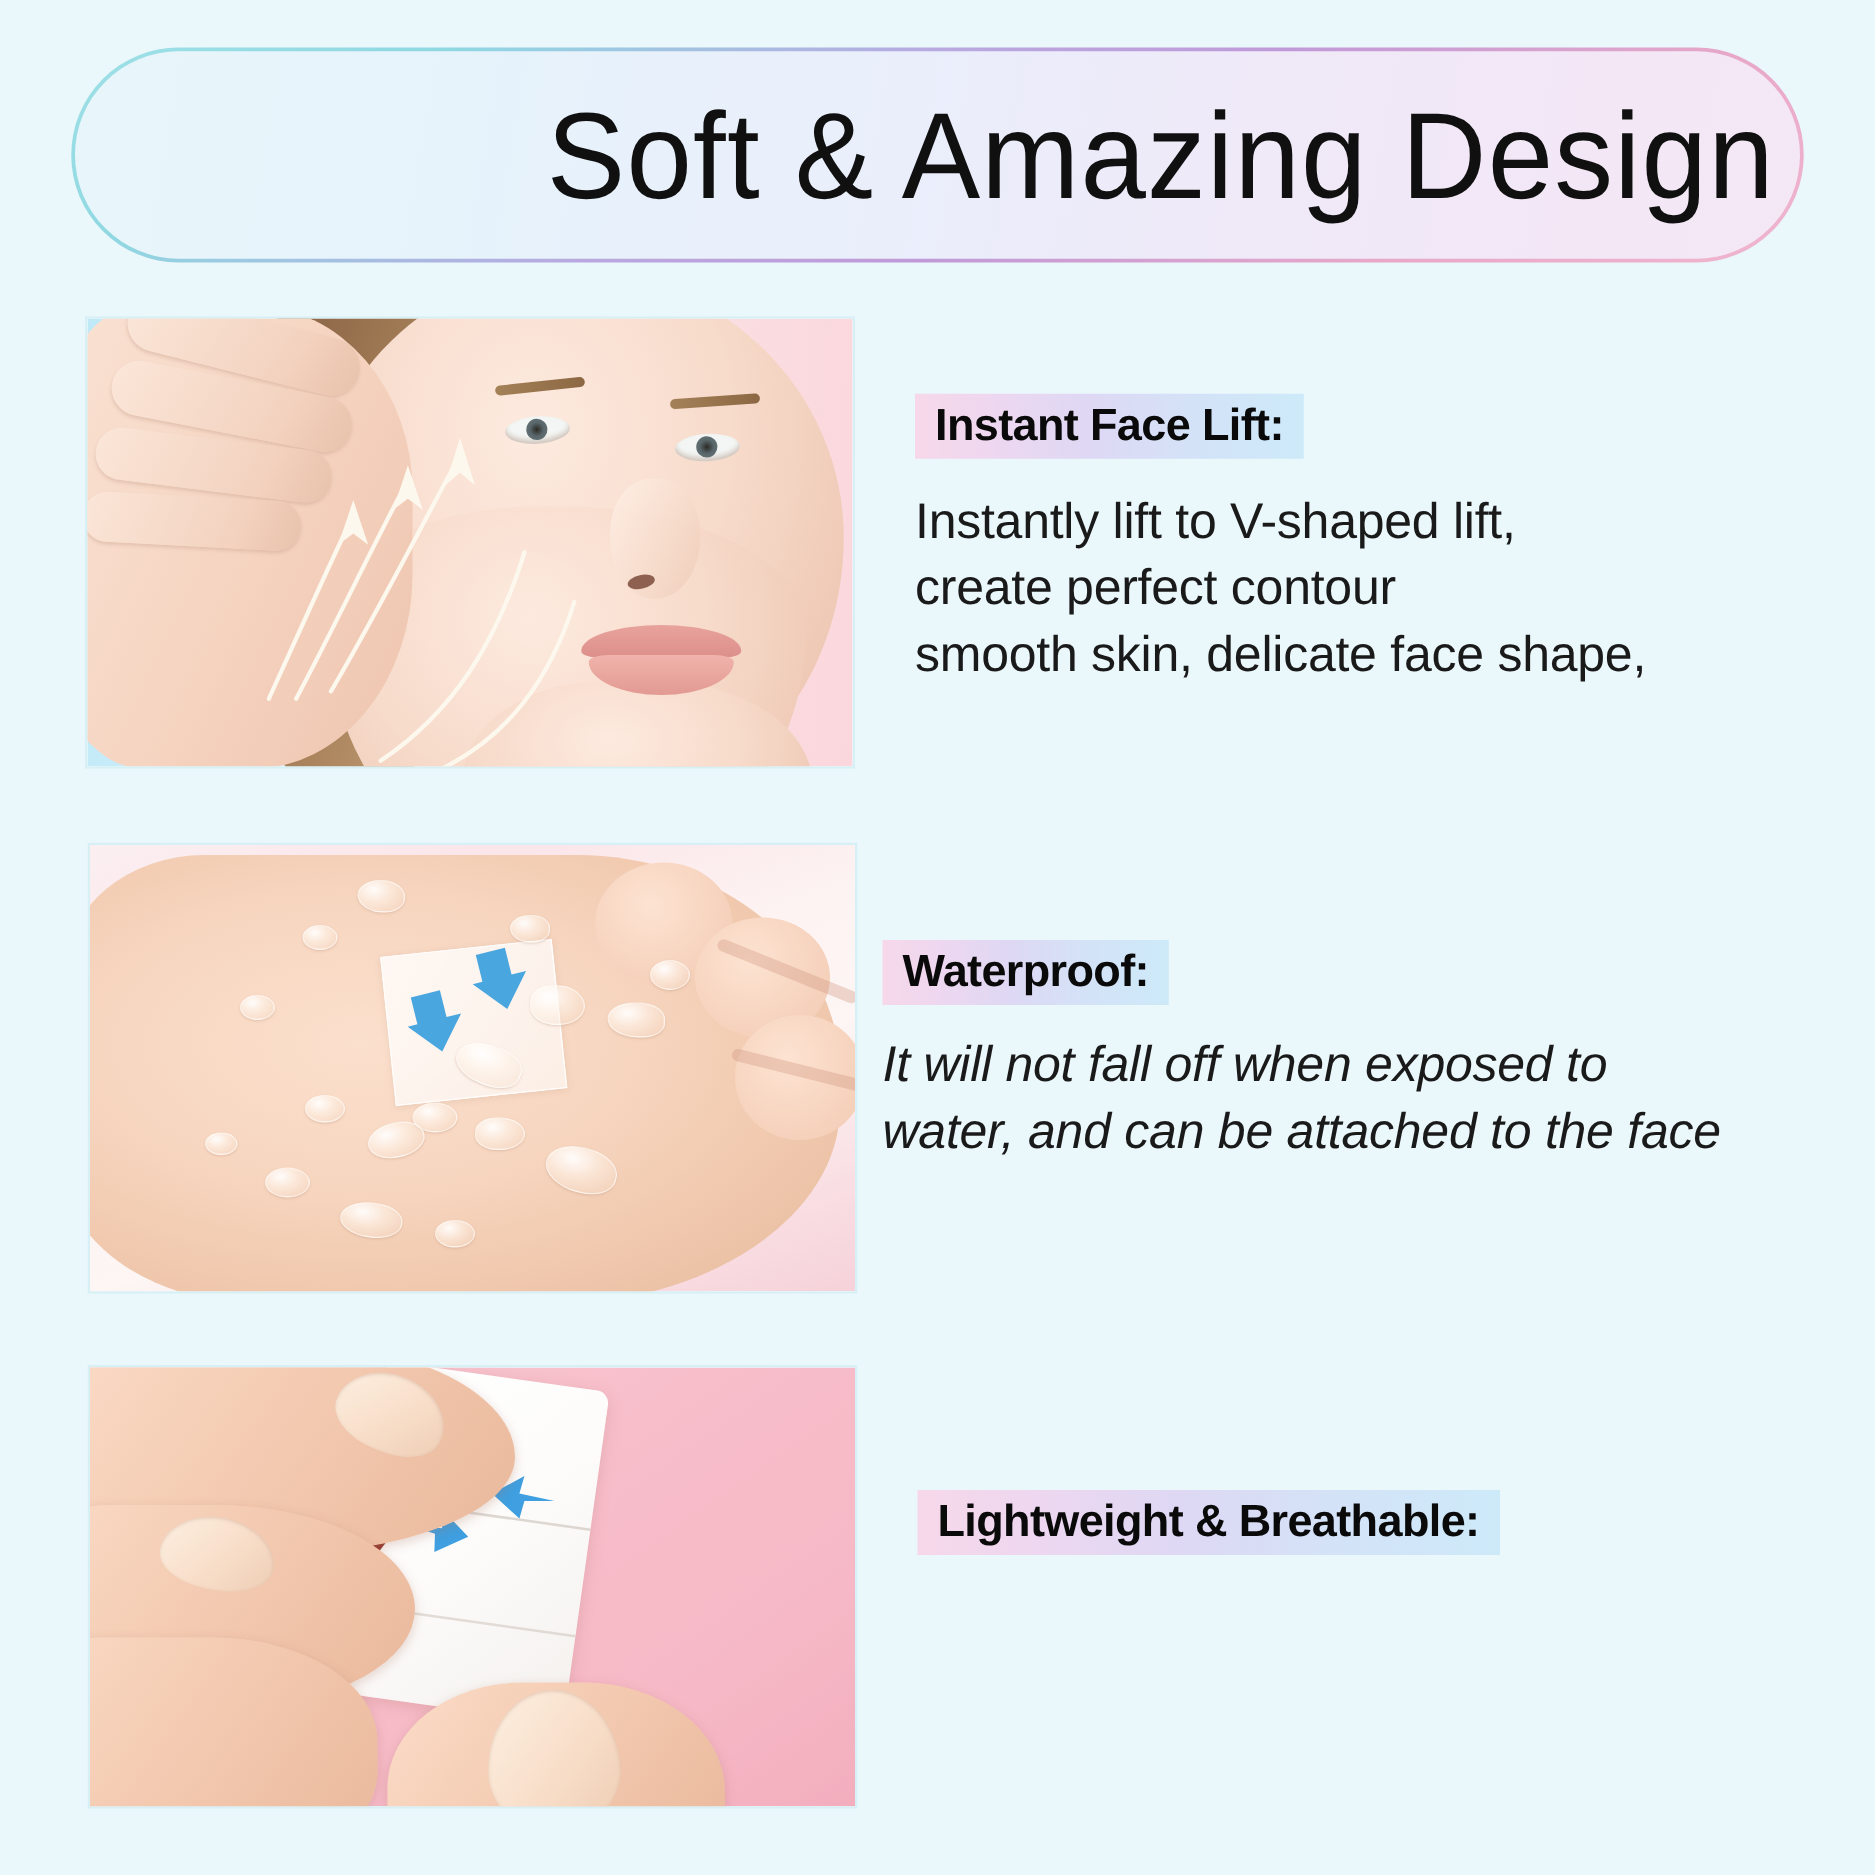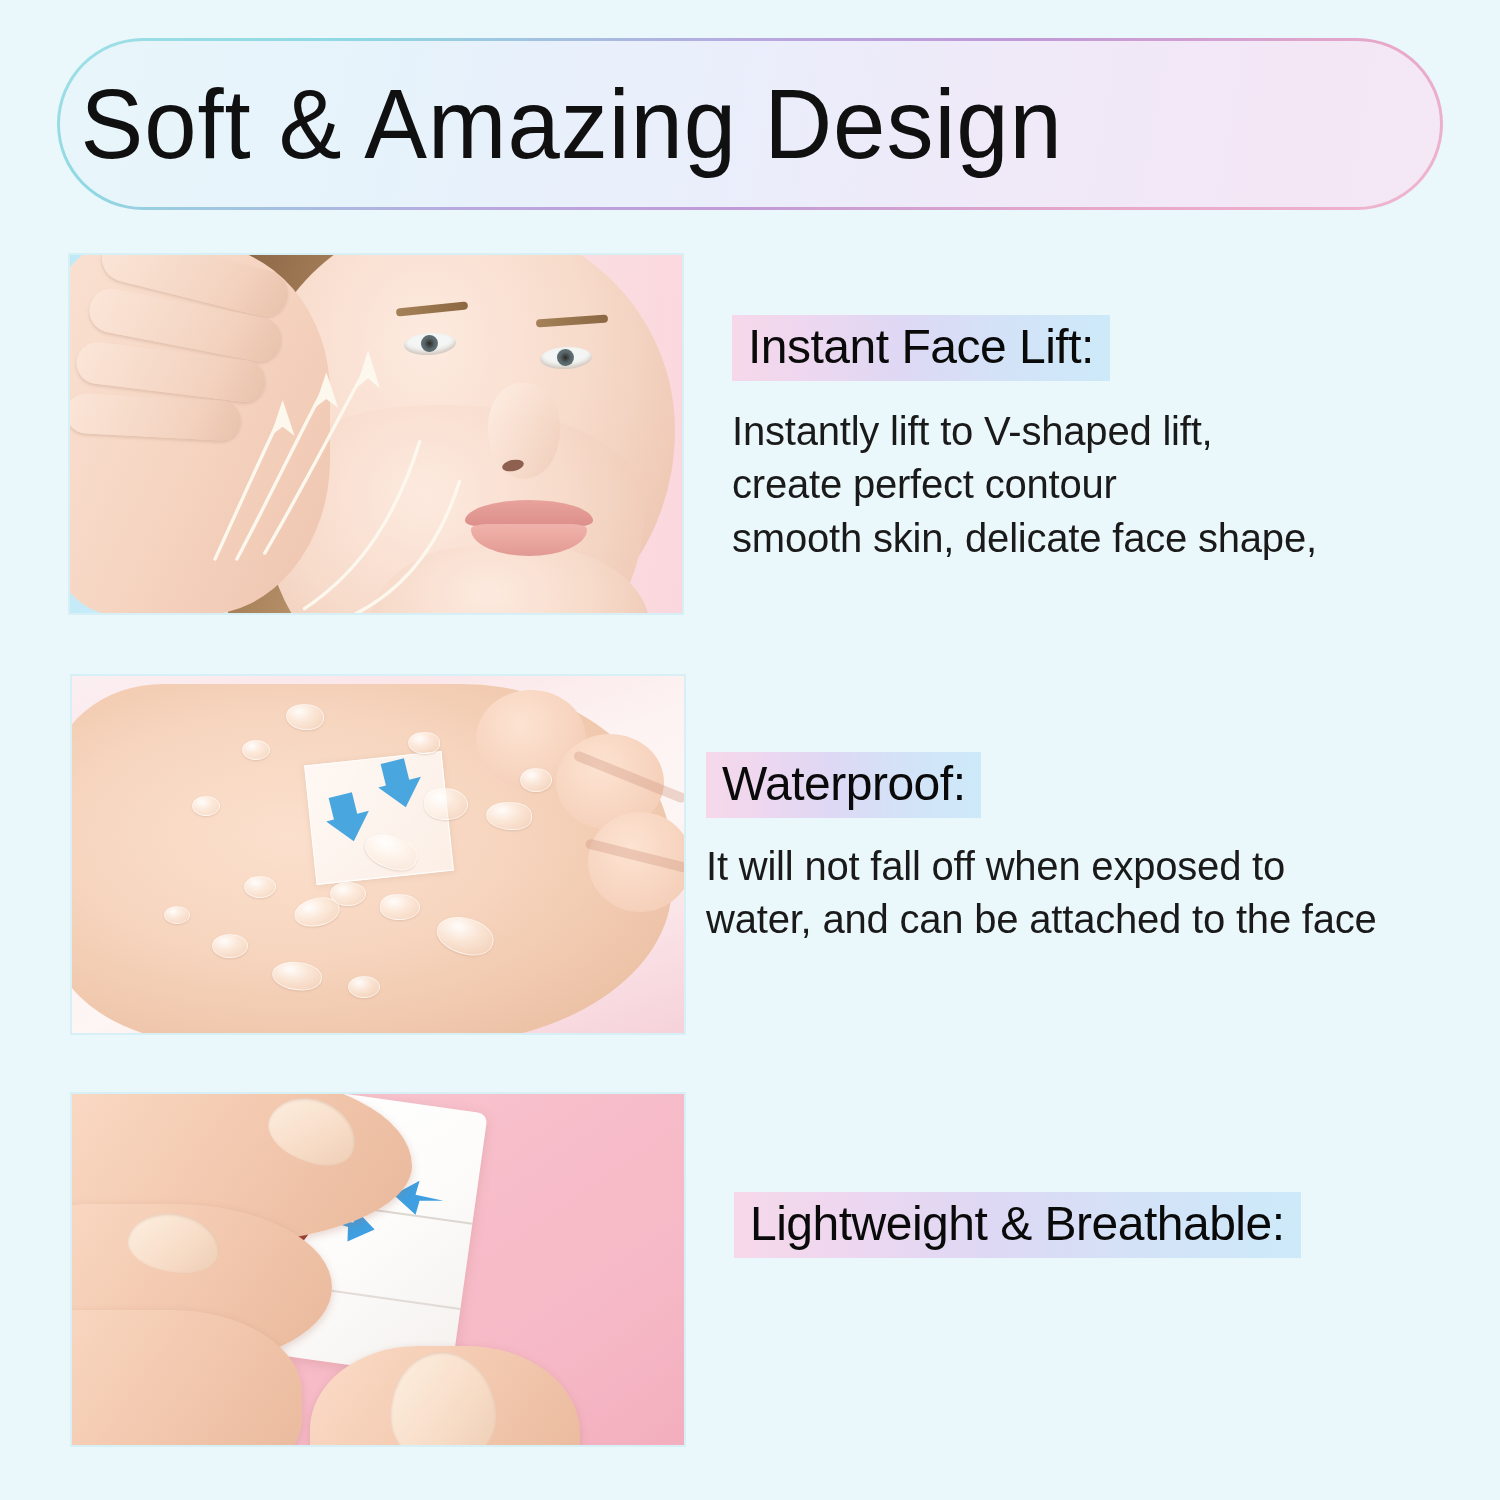--- a/index.html
+++ b/index.html
@@ -40,21 +40,21 @@
     box-sizing: border-box;
     background: linear-gradient(100deg,
         #e8f6fb 0%,
         #e6f3fb 22%,
         #eaeefb 48%,
         #f0e9f8 70%,
         #f3e7f6 88%,
         #f4e8f5 100%);
     display: flex;
     align-items: center;
-    justify-content: flex-start;
+    justify-content: flex-end;
   }
   #header-title {
     font-size: 98px;
     font-weight: 300;
     letter-spacing: 1px;
     color: #101010;
     line-height: 1;
     white-space: nowrap;
     transform: scaleX(0.96);
     font-family: "Liberation Sans", sans-serif;
@@ -84,22 +84,22 @@
   #feature-row-2 .photo-frame { height: 355px; }
 
   
   .text-col {
     flex: 1 1 auto;
     padding-left: 48px;
     position: relative;
   }
   .feature-heading {
     display: inline-block;
-    font-size: 48px;
-    font-weight: normal;
+    font-size: 36px;
+    font-weight: bold;
     color: #0a0a0a;
     line-height: 1.16;
     padding: 4px 16px 6px 16px;
     white-space: nowrap;
     background: linear-gradient(90deg,
         #f6d8e9 0%,
         #eed7f0 20%,
         #ded8f4 45%,
         #d4e2f7 70%,
         #cdeaf9 100%);
@@ -114,21 +114,21 @@
     font-weight: 400;
   }
   .feature-body .line { display: block; white-space: nowrap; }
 
   
   #feature-row-0 .text-col { padding-top: 62px; }
   #feature-row-1 .text-col { padding-top: 78px; padding-left: 20px; }
   #feature-row-2 .text-col { padding-top: 100px; }
 
   #feature-row-1 .feature-body,
-  #feature-row-2 .feature-body { margin-top: 22px; }
+  #feature-row-2 .feature-body { margin-top: 22px; font-style: italic; }
   #feature-row-2 .feature-body { font-size: 38px; }
 
   
   #photo-face-bg {
     position: absolute; inset: 0;
     background: linear-gradient(95deg,
         #bfe9f7 0%, #cfeefa 16%, #e6f2f3 34%,
         #f3e6e4 56%, #fadfe2 76%, #fbd7dd 100%);
   }
   .face-skin {

